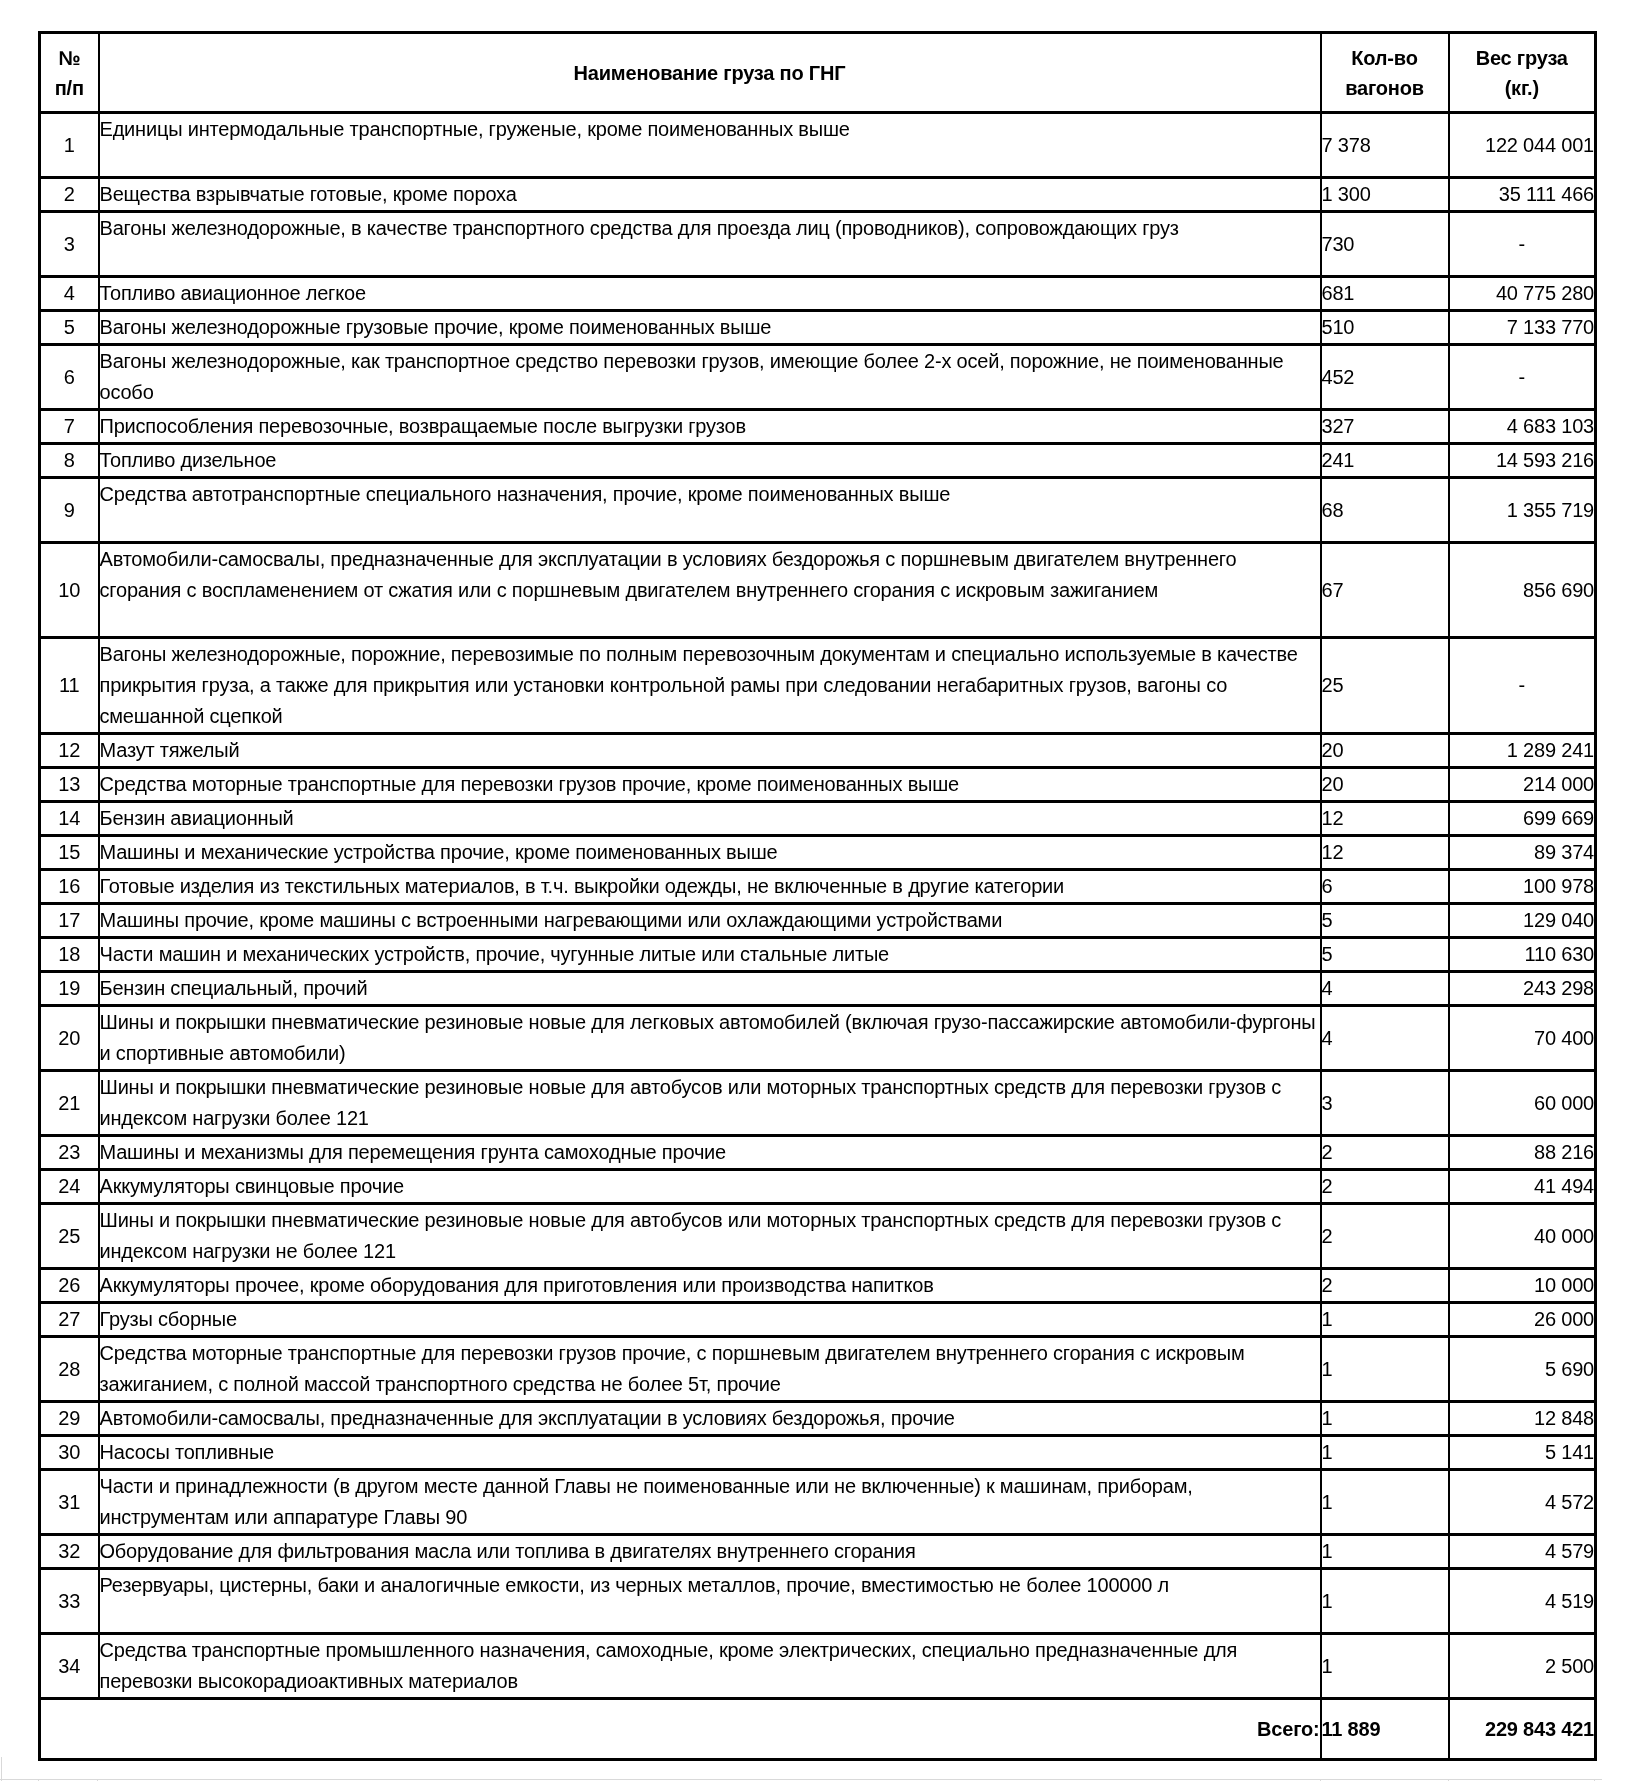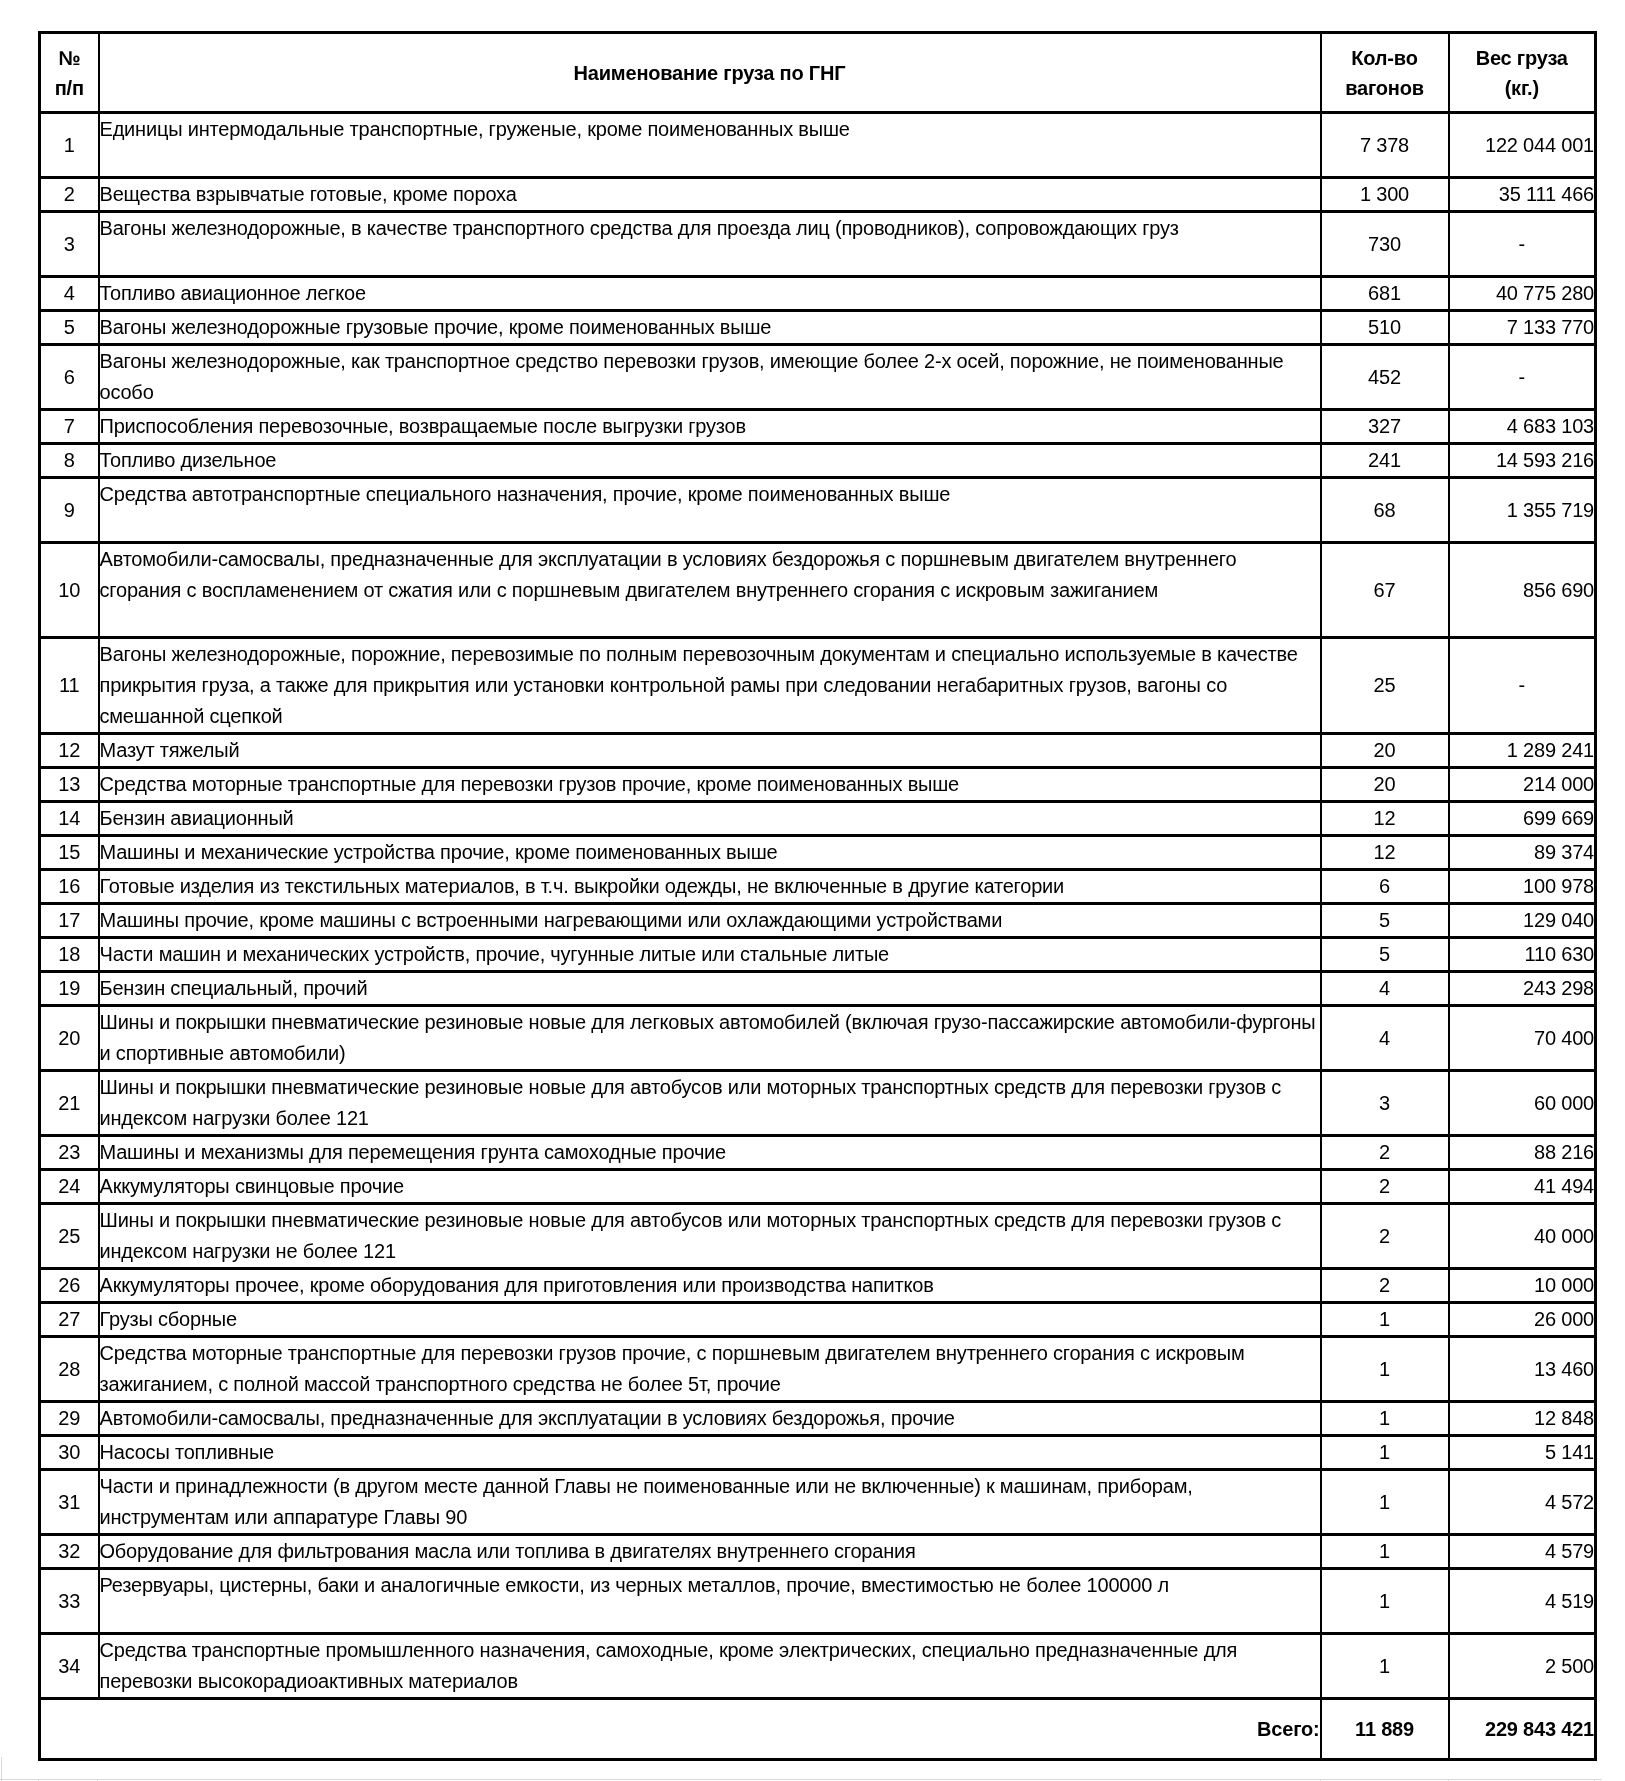--- a/index.html
+++ b/index.html
@@ -45,21 +45,21 @@
     white-space: nowrap;
   }
   .c-name {
     text-align: left;
     vertical-align: top;
     font-size: 20px;
     line-height: 31px;
     padding: 1px 8px 1px 7px;
   }
   .c-qty {
-    text-align: center;
+    text-align: left;
     vertical-align: middle;
     font-size: 20px;
     white-space: nowrap;
   }
   .c-weight {
     text-align: right;
     vertical-align: middle;
     font-size: 20px;
     white-space: nowrap;
     padding-right: 13px;
@@ -311,21 +311,21 @@
     <td class="c-num">27</td>
     <td class="c-name">Грузы сборные</td>
     <td class="c-qty">1</td>
     <td class="c-weight">26 000</td>
   </tr>
 
   <tr style="height: 65px;">
     <td class="c-num">28</td>
     <td class="c-name">Средства моторные транспортные для перевозки грузов прочие, с поршневым двигателем внутреннего сгорания с искровым зажиганием, с полной массой транспортного средства не более 5т, прочие</td>
     <td class="c-qty">1</td>
-    <td class="c-weight">13 460</td>
+    <td class="c-weight">5 690</td>
   </tr>
 
   <tr style="height: 32px;">
     <td class="c-num">29</td>
     <td class="c-name">Автомобили-самосвалы, предназначенные для эксплуатации в условиях бездорожья, прочие</td>
     <td class="c-qty">1</td>
     <td class="c-weight">12 848</td>
   </tr>
 
   <tr style="height: 32px;">

